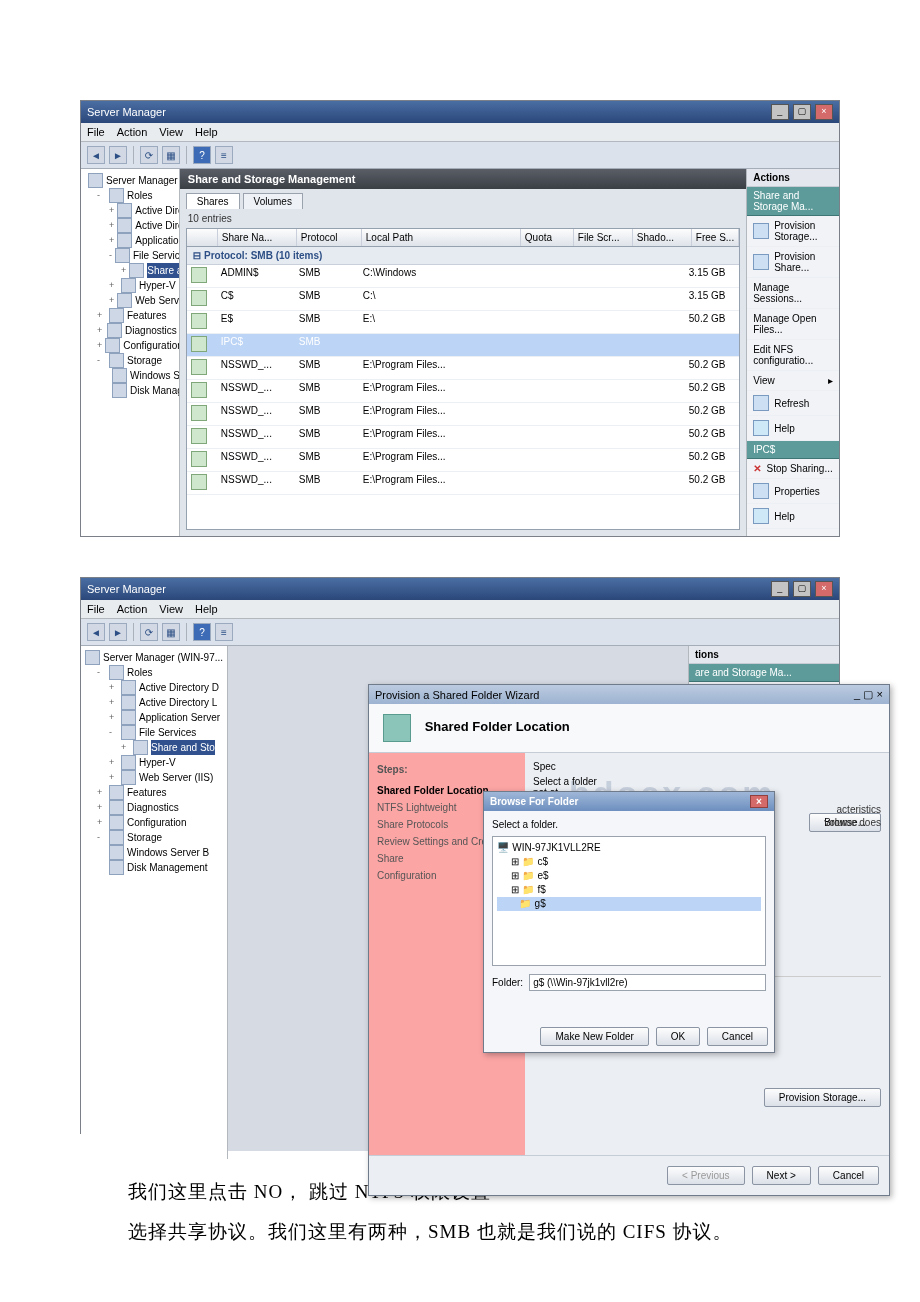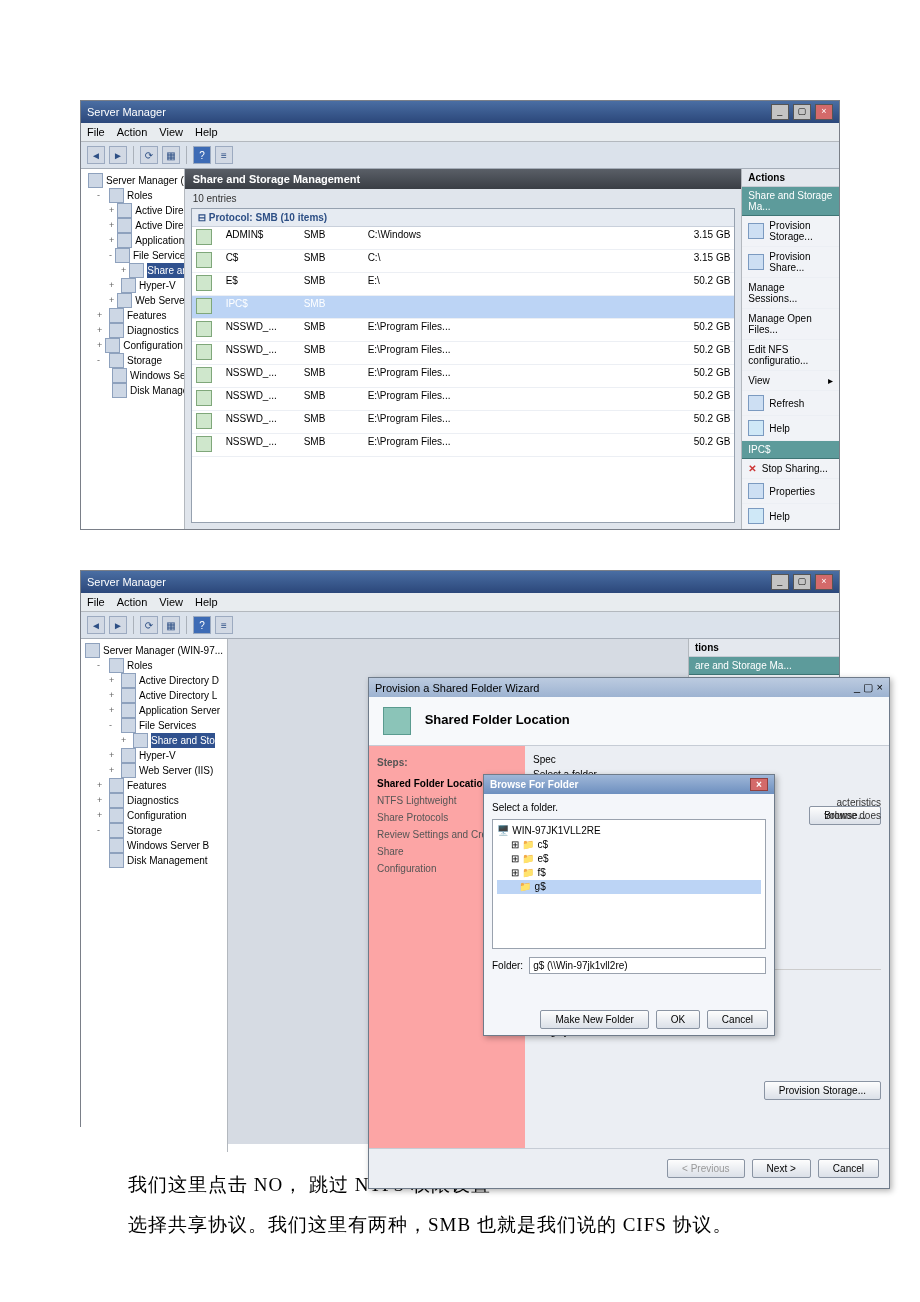--- a/index.html
+++ b/index.html
@@ -130,21 +130,21 @@
   .wiz-main{flex:1;padding:8px;font-size:10px;position:relative;}
   .wiz-ftr{
     padding:10px;text-align:right;background:#ebeef3;border-top:1px solid #c6ccd5;
   }
   .btn{
     display:inline-block;background:linear-gradient(#fdfdfd,#dbe0e8);border:1px solid #8a94a3;
     border-radius:2px;padding:3px 14px;font-size:10px;margin-left:4px;
   }
   .btn.disabled{color:#999;}
   .browse-dialog{
-    position:absolute;left:255px;top:135px;width:290px;height:260px;
+    position:absolute;left:255px;top:145px;width:290px;height:260px;
     background:#f4f6fa;border:1px solid #6f7b8a;box-shadow:2px 2px 6px rgba(0,0,0,.3);
     display:flex;flex-direction:column;font-size:10px;
   }
   .browse-dialog .bdtitle{
     background:linear-gradient(#9fb7d8,#6d8fbf);color:#fff;padding:3px 6px;font-weight:bold;
     display:flex;justify-content:space-between;align-items:center;
   }
   .browse-dialog .bdbody{flex:1;padding:8px;}
   .browse-dialog .bdtree{
     background:#fff;border:1px solid #9aa2ae;height:120px;padding:4px;line-height:14px;margin-top:6px;
@@ -271,22 +271,36 @@
               <span>Windows Server Backup</span>
             </div>
       <div class="node ind2">
               <span class="twist"></span>
               <span class="ico"></span>
               <span>Disk Management</span>
             </div>
     </div>
     <div class="centerpane">
       <div class="grouphead">Share and Storage Management</div>
+      <div class="tabs">
+        <span class="active">Shares</span>
+        <span>Volumes</span>
+      </div>
       <div class="count">10 entries</div>
       <div class="grid">
+        <div class="grid-head">
+          <div class="c-ico"></div>
+          <div class="c-name">Share Na...</div>
+          <div class="c-proto">Protocol</div>
+          <div class="c-path">Local Path</div>
+          <div class="c-q">Quota</div>
+          <div class="c-f">File Scr...</div>
+          <div class="c-s">Shado...</div>
+          <div class="c-free">Free S...</div>
+        </div>
         <div class="group-row">
           ⊟ <span>Protocol: SMB (10 items)</span>
         </div>
         <div id="rows1">
                 <div class="row">
                   <div class="c-ico"><span class="ico"></span></div>
                   <div class="c-name">ADMIN$</div>
                   <div class="c-proto">SMB</div>
                   <div class="c-path">C:\Windows</div>
                   <div class="c-q"></div>

